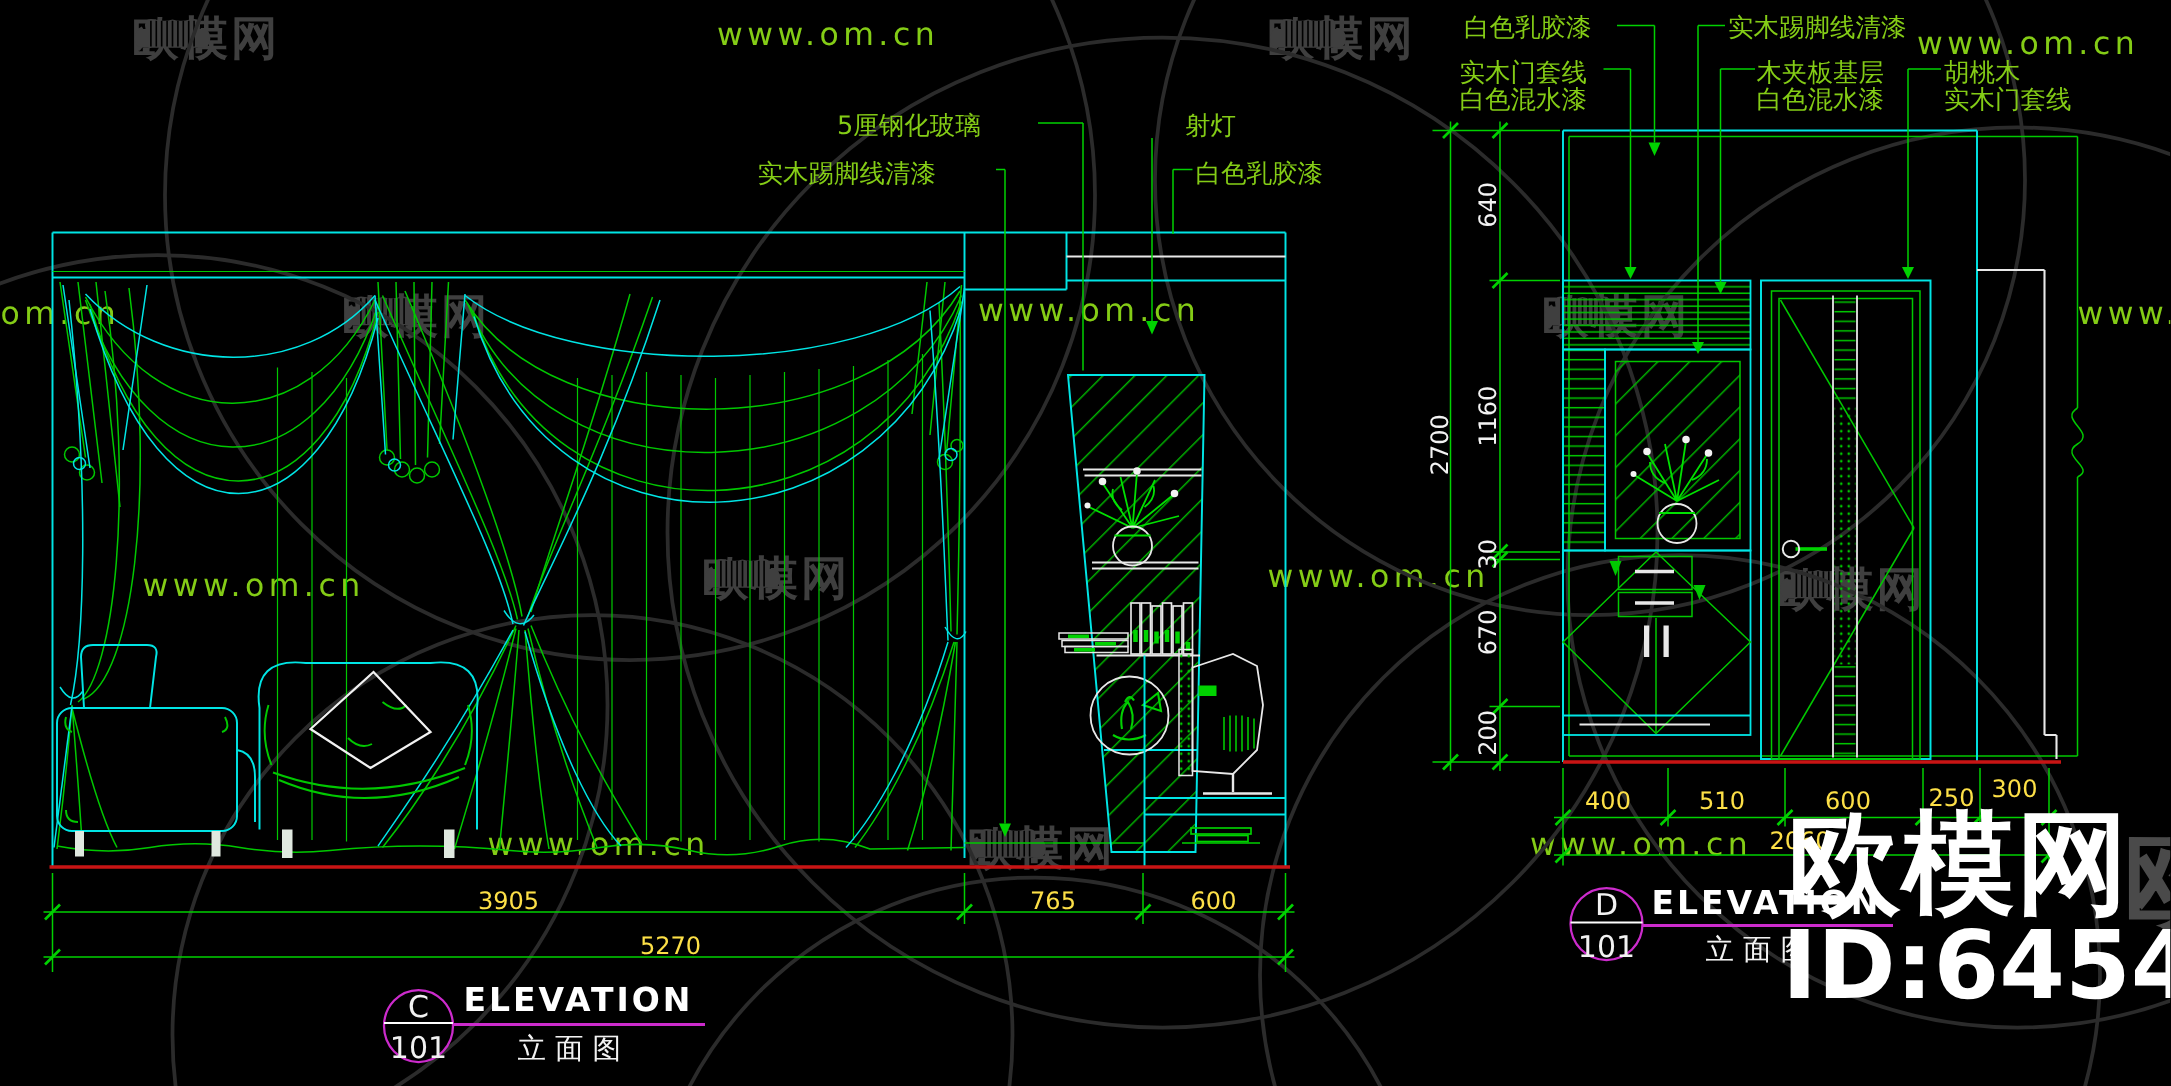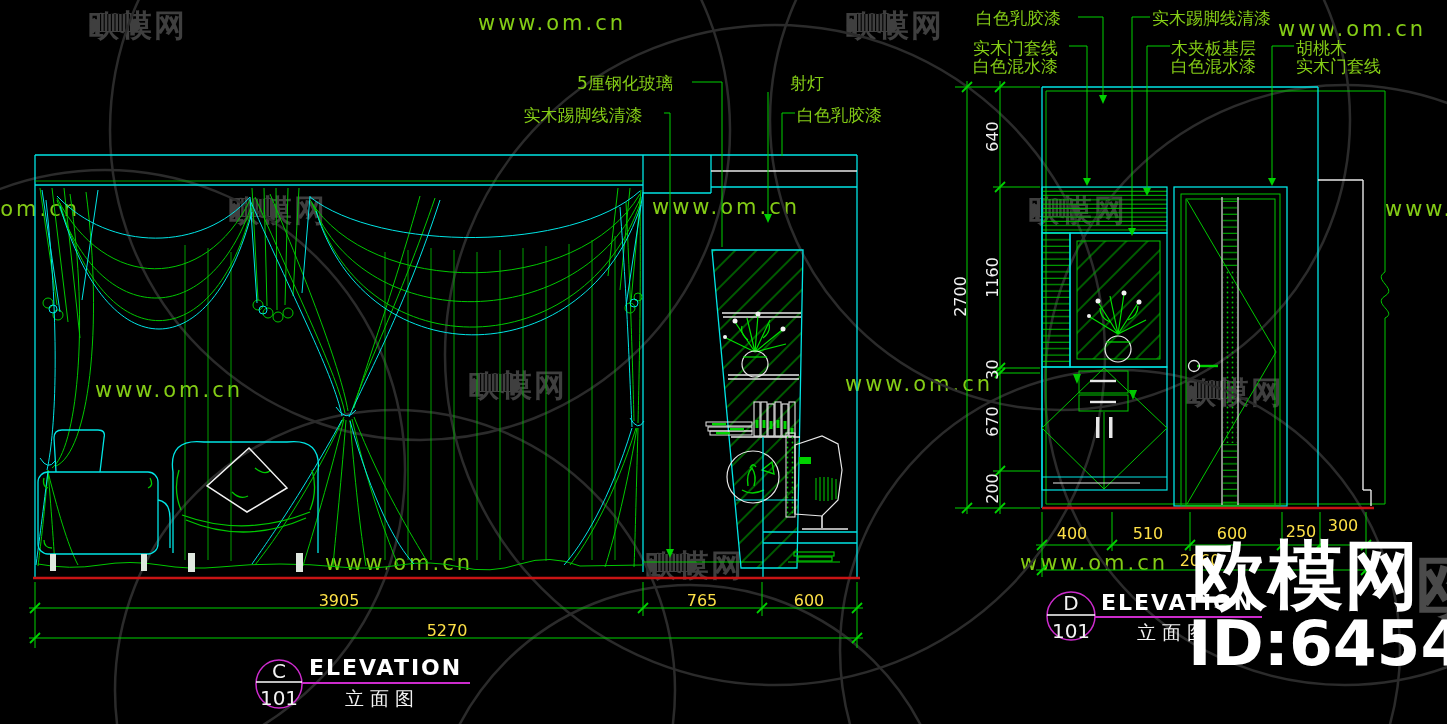--- a/index.html
+++ b/index.html
@@ -6,21 +6,21 @@
   .sheet{position:relative;width:1447px;height:724px;background:#000;overflow:hidden;
          font-family:"DejaVu Sans","Liberation Sans",sans-serif;}
   .sheet svg{position:absolute;left:0;top:0;}
   
   .wm{position:absolute;display:flex;align-items:center;gap:7px;color:#3f3f3f;
       font-size:31px;font-weight:bold;letter-spacing:2px;white-space:nowrap;z-index:1;}
   .url{position:absolute;color:#84cc16;font-size:21px;font-weight:normal;letter-spacing:3px;
        white-space:nowrap;z-index:1;}
   
   .ann{position:absolute;color:#84cc16;font-size:17px;white-space:nowrap;z-index:3;}
-  .ann.r{text-align:center;}
+  .ann.r{text-align:left;}
   .hdim{position:absolute;color:#fde047;font-size:16px;white-space:nowrap;
         transform:translateX(-50%);z-index:3;}
   .vdim{position:absolute;width:44px;text-align:center;color:#f2f2f2;font-size:16px;
         transform:rotate(-90deg);transform-origin:center;z-index:3;}
   .tagletter{position:absolute;color:#f2f2f2;font-size:20px;transform:translateX(-50%);z-index:3;}
   .etitle{position:absolute;color:#fff;font-size:22px;font-weight:bold;letter-spacing:2px;z-index:3;}
   .esub{position:absolute;color:#f2f2f2;font-size:19px;letter-spacing:6px;z-index:3;}
   
   .bigwm{position:absolute;left:1192px;top:538px;color:#fff;font-size:75px;font-weight:bold;
          letter-spacing:1px;line-height:1;white-space:nowrap;z-index:5;}

